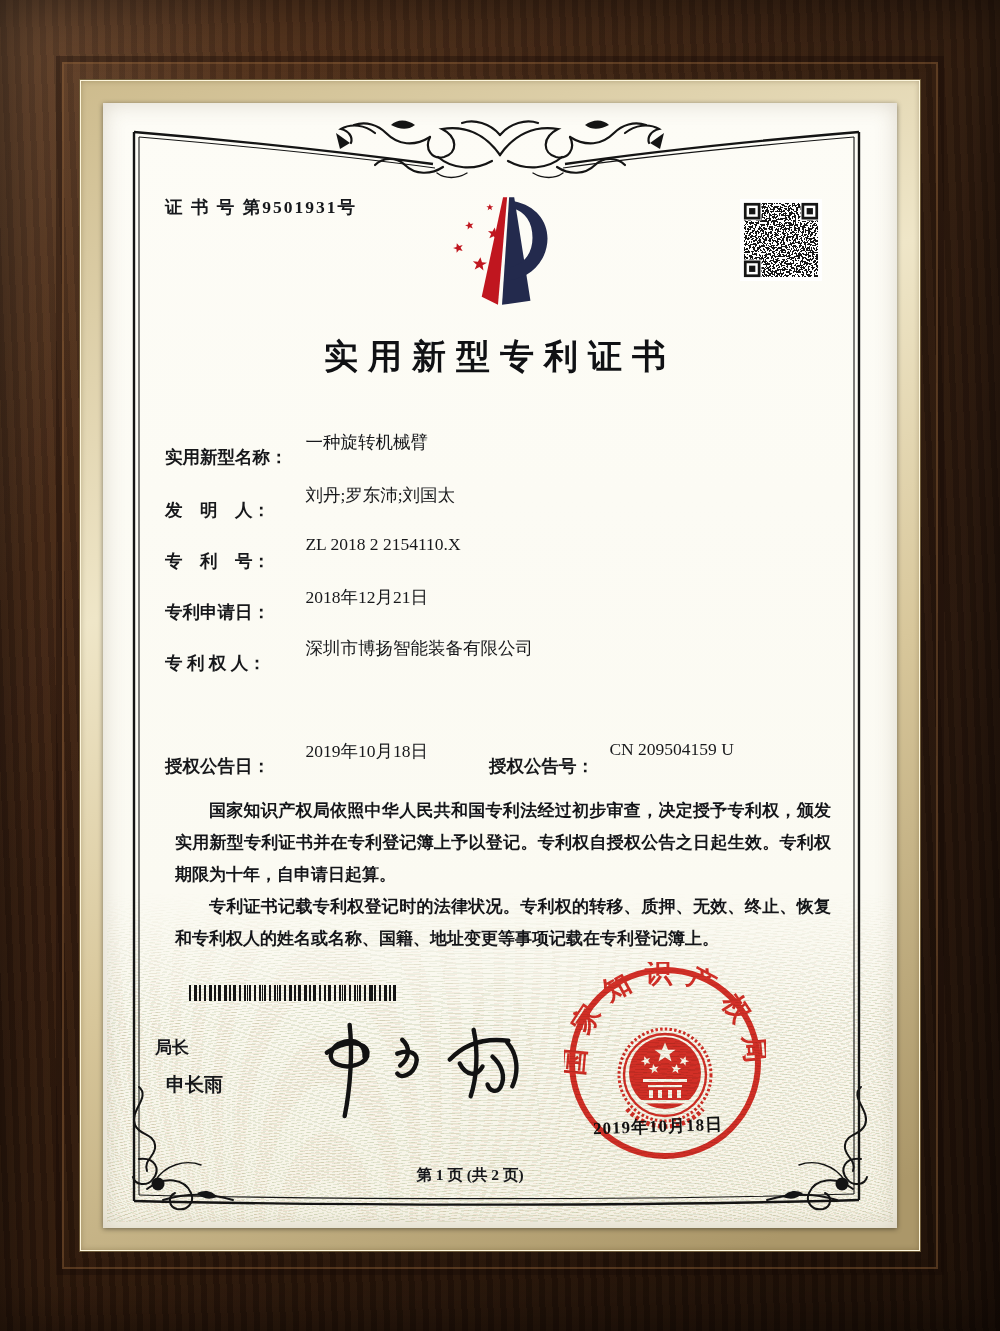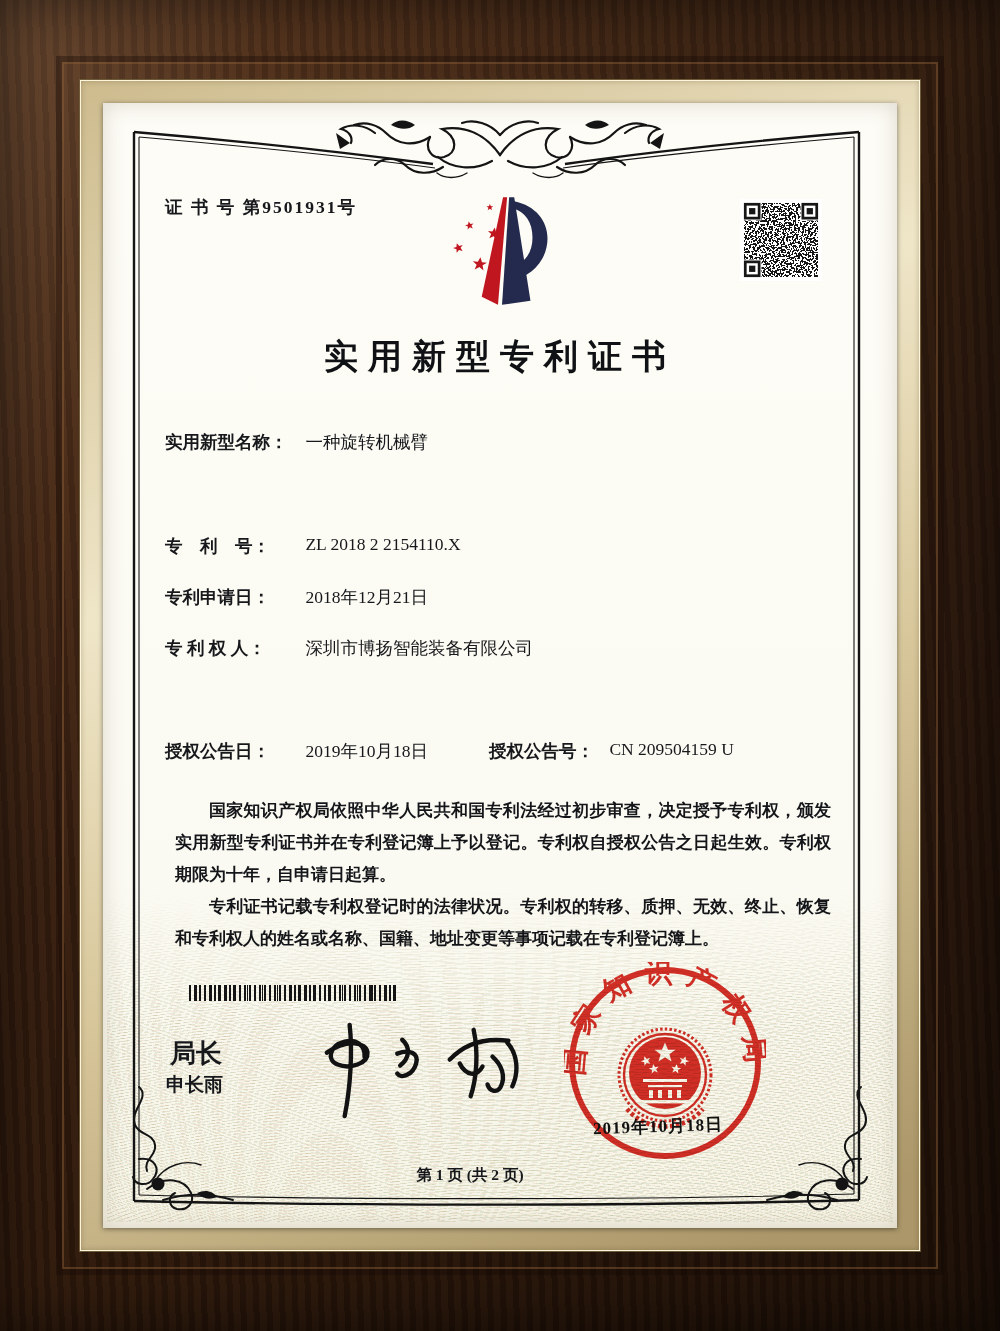--- a/index.html
+++ b/index.html
@@ -51,34 +51,34 @@
   .border-svg{position:absolute;left:0;top:0;width:794px;height:1125px;}
   
   .cert-no{position:absolute;left:62px;top:92px;font-size:17.5px;letter-spacing:2px;color:#16181c;font-weight:600;}
   .cnipa-logo{position:absolute;left:331px;top:82px;width:132px;height:132px;}
   .qr{position:absolute;left:637px;top:95px;width:82px;height:84px;}
   .title{
     position:absolute;left:0;top:231px;width:100%;margin:0;text-align:center;
     font-size:34px;font-weight:700;letter-spacing:10px;color:#101114;
   }
   .row{position:absolute;left:62px;font-size:17.5px;color:#17181b;white-space:nowrap;}
-  .row .lbl{display:inline-block;width:136px;font-weight:700;vertical-align:top;}
+  .row .lbl{display:inline-block;width:136px;font-weight:700;vertical-align:top;margin-top:15px;}
   .row .val{display:inline-block;font-weight:500;vertical-align:top;}
   .row .val.wrap{white-space:normal;width:452px;line-height:26px;}
   .row .pair2{position:absolute;left:324px;top:0;white-space:nowrap;}
   .row .pair2 .lbl{width:116px;}
   .paras{position:absolute;left:72px;top:692px;width:656px;color:#141519;}
   .paras p{margin:0;text-indent:2em;font-size:17px;line-height:32px;font-weight:600;text-align:justify;}
   .barcode{
     position:absolute;left:86px;top:882px;width:208px;height:16px;
     background:
       repeating-linear-gradient(90deg,#141414 0 2px,transparent 2px 5px),
       repeating-linear-gradient(90deg,#141414 0 1px,transparent 1px 7.3px);
   }
-  .director-title{position:absolute;left:67px;top:933px;font-size:26px;font-weight:700;color:#17181b;}
+  .director-title{position:absolute;left:52px;top:933px;font-size:17px;font-weight:700;color:#17181b;}
   .director-name{position:absolute;left:63px;top:969px;font-size:19px;font-weight:700;color:#17181b;}
   .signature{position:absolute;left:200px;top:908px;width:248px;height:118px;}
   .seal{position:absolute;left:461px;top:859px;width:202px;height:202px;mix-blend-mode:multiply;opacity:.95;}
   .seal-date{
     position:absolute;left:490px;top:1012px;font-size:17px;font-weight:700;color:#111;
     letter-spacing:1px;transform:rotate(-2deg);white-space:nowrap;
   }
   .footer{position:absolute;left:0;top:1062px;width:734px;text-align:center;font-size:15.5px;font-weight:600;color:#17181b;}
 </style>
 </head>
@@ -183,20 +183,24 @@
           </g>
       </g>
     </svg>
 
     <h1 class="title">实用新型专利证书</h1>
 
     <div class="row" style="top:327px">
       <span class="lbl">实用新型名称：</span>
       <span class="val">一种旋转机械臂</span>
     </div>
+    <div class="row" style="top:380px">
+      <span class="lbl">发　明　人：</span>
+      <span class="val">刘丹;罗东沛;刘国太</span>
+    </div>
     <div class="row" style="top:431px">
       <span class="lbl">专　利　号：</span>
       <span class="val">ZL 2018 2 2154110.X</span>
     </div>
     <div class="row" style="top:482px">
       <span class="lbl">专利申请日：</span>
       <span class="val">2018年12月21日</span>
     </div>
     <div class="row" style="top:533px">
       <span class="lbl">专 利 权 人：</span>

